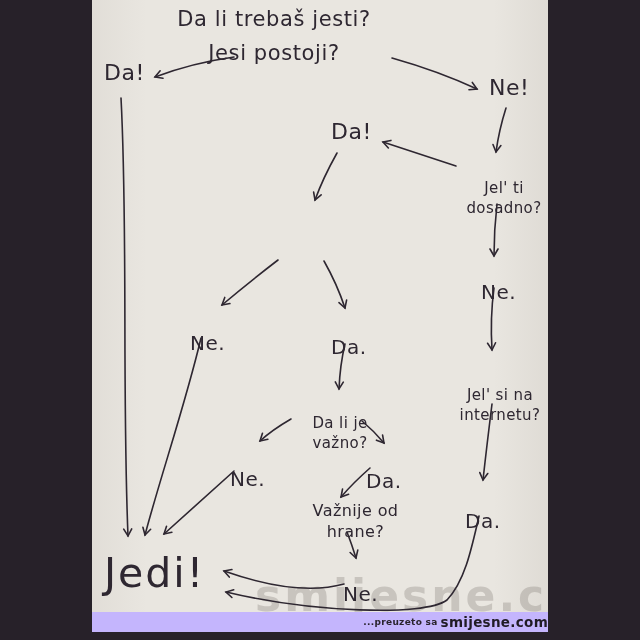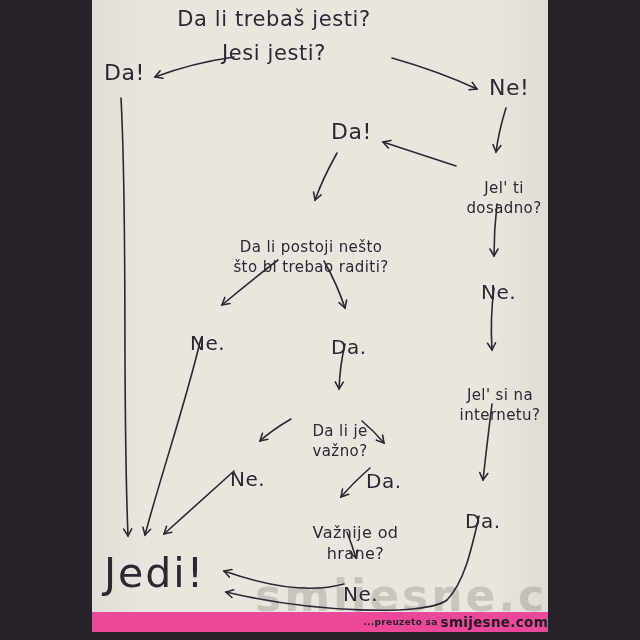--- a/index.html
+++ b/index.html
@@ -4,21 +4,21 @@
 <style>
   html,body{margin:0;padding:0;}
   body{width:640px;height:640px;background:#16121a;font-family:"DejaVu Sans",sans-serif;}
   #stage{position:relative;width:640px;height:640px;overflow:hidden;background:#272129;}
   #paper{position:absolute;left:92px;top:0;width:456px;height:632px;background:#e9e6e0;overflow:hidden;}
   
   #paper::after{content:"";position:absolute;inset:0;pointer-events:none;
     background:linear-gradient(90deg, rgba(120,110,100,0.07), rgba(0,0,0,0) 12%, rgba(0,0,0,0) 88%, rgba(120,110,100,0.09));}
   #watermark{position:absolute;left:163px;top:570px;font-size:44px;letter-spacing:3px;
     color:rgba(125,120,112,0.30);white-space:nowrap;font-weight:bold;}
-  #footer-band{position:absolute;left:92px;top:612px;width:456px;height:20px;background:#ec4899;
+  #footer-band{position:absolute;left:92px;top:612px;width:456px;height:20px;background:#c4b5fd;
     display:flex;justify-content:flex-end;align-items:center;z-index:6;}
   #footer-band .prefix{font-size:9px;font-weight:bold;color:#2a242e;letter-spacing:0.3px;}
   #footer-band .site{font-size:13.5px;font-weight:bold;color:#201b24;margin-left:3px;letter-spacing:0.3px;}
   #arrows{position:absolute;left:0;top:0;z-index:3;}
   .bar{position:absolute;background:#272129;z-index:10;}
   #bar-left{left:0;top:0;width:92px;height:640px;}
   #bar-right{left:548px;top:0;width:92px;height:640px;}
   #bar-bottom{left:92px;top:632px;width:456px;height:8px;}
   .node{position:absolute;color:#2e2731;z-index:4;white-space:pre-line;}
   .q{font-size:15px;letter-spacing:0.4px;text-align:center;line-height:1.33;margin-top:24px;}
@@ -30,24 +30,24 @@
   #node-da-left{left:104px;top:60px;}
   #node-ne-right{left:489px;top:75px;}
   #node-da-mid{left:331px;top:119px;}
   #node-dosadno{left:458px;top:155px;width:92px;}
   #node-ne-dosadno{left:481px;top:260px;}
   #node-internetu{left:450px;top:362px;width:100px;}
   #node-da-internet{left:465px;top:489px;}
   #node-postoji{left:225px;top:214px;width:172px;}
   #node-ne-postoji{left:190px;top:311px;}
   #node-da-postoji{left:331px;top:315px;}
-  #node-vazno{left:284px;top:398px;width:112px;text-align:center;}
+  #node-vazno{left:284px;top:390px;width:112px;text-align:center;}
   #node-ne-vazno{left:230px;top:447px;}
   #node-da-vazno{left:366px;top:449px;}
-  #node-vaznije{left:283px;top:498px;width:145px;text-align:center;font-size:16px;}
+  #node-vaznije{left:283px;top:476px;width:145px;text-align:center;font-size:16px;}
   #node-ne-vaznije{left:343px;top:562px;}
   #node-jedi{left:104px;top:549px;font-size:41px;font-weight:normal;letter-spacing:2px;}
 </style>
 </head>
 <body>
 
 <div id="stage">
 
   <div id="paper">
     <div id="watermark">smijesne.com</div>
@@ -77,32 +77,30 @@
       <path marker-end="url(#ah)" d="M 362,421 Q 374,431 384,443"></path>
       <path marker-end="url(#ah)" d="M 370,468 Q 353,483 341,497"></path>
       <path marker-end="url(#ah)" d="M 347,532 Q 352,545 356,558"></path>
       <path marker-end="url(#ah)" d="M 121,98 C 128,230 122,390 128,536"></path>
       <path marker-end="url(#ah)" d="M 201,338 C 186,402 160,478 145,535"></path>
       <path marker-end="url(#ah)" d="M 234,471 Q 194,507 164,534"></path>
     </g>
   </svg>
 
   <div class="node title" id="node-title">Da li trebaš jesti?</div>
-  <div class="node title" id="node-gladan">Jesi jesti?</div>
+  <div class="node title" id="node-gladan">Jesi postoji?</div>
   <div class="node big" id="node-da-left">Da!</div>
   <div class="node big" id="node-ne-right">Ne!</div>
   <div class="node big" id="node-da-mid">Da!</div>
   <div class="node q" id="node-dosadno">Jel' ti
 dosadno?</div>
   <div class="node ans" id="node-ne-dosadno">Ne.</div>
   <div class="node q" id="node-internetu">Jel' si na
 internetu?</div>
   <div class="node ans" id="node-da-internet">Da.</div>
-  <div class="node q" id="node-postoji">Da li postoji nešto
-što bi trebao raditi?</div>
   <div class="node ans" id="node-ne-postoji">Ne.</div>
   <div class="node ans" id="node-da-postoji">Da.</div>
   <div class="node q" id="node-vazno">Da li je važno?</div>
   <div class="node ans" id="node-ne-vazno">Ne.</div>
   <div class="node ans" id="node-da-vazno">Da.</div>
   <div class="node q" id="node-vaznije">Važnije od hrane?</div>
   <div class="node ans" id="node-ne-vaznije">Ne.</div>
   <div class="node" id="node-jedi">Jedi!</div>
 
   <div id="footer-band">

